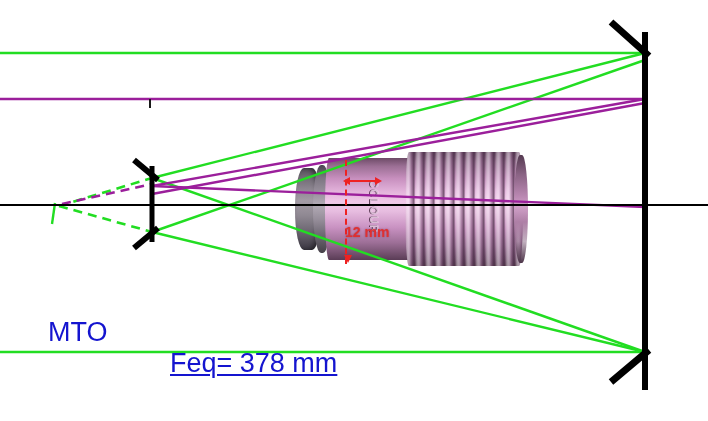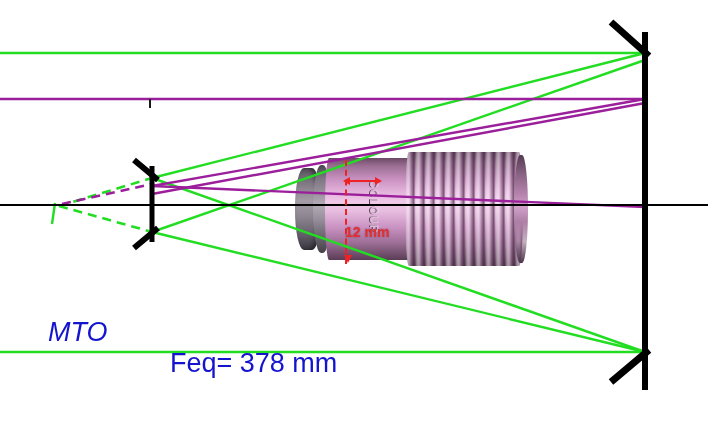--- a/index.html
+++ b/index.html
@@ -109,23 +109,23 @@
   .red-down-arrow{
     position:absolute;left:344px;top:255px;width:0;height:0;
     border-left:4px solid transparent;border-right:4px solid transparent;
     border-top:8px solid #ee2222;
   }
 
   
   .caption{
     position:absolute;color:#1414cf;font-size:27px;white-space:nowrap;
   }
-  #cap-mto{left:48px;top:317px;font-style:italic;}
+  #cap-mto{left:48px;top:317px;}
   #cap-d{left:170px;top:314px;}
-  #cap-feq{left:170px;top:348px;}
+  #cap-feq{left:170px;top:348px;text-decoration:underline;}
 </style>
 </head>
 <body>
 
 <div id="stage">
 
   <div class="camera cam-frontring"></div>
   <div class="camera cam-frontring2"></div>
   <div class="camera cam-barrel"></div>
   <div class="cam-label">

